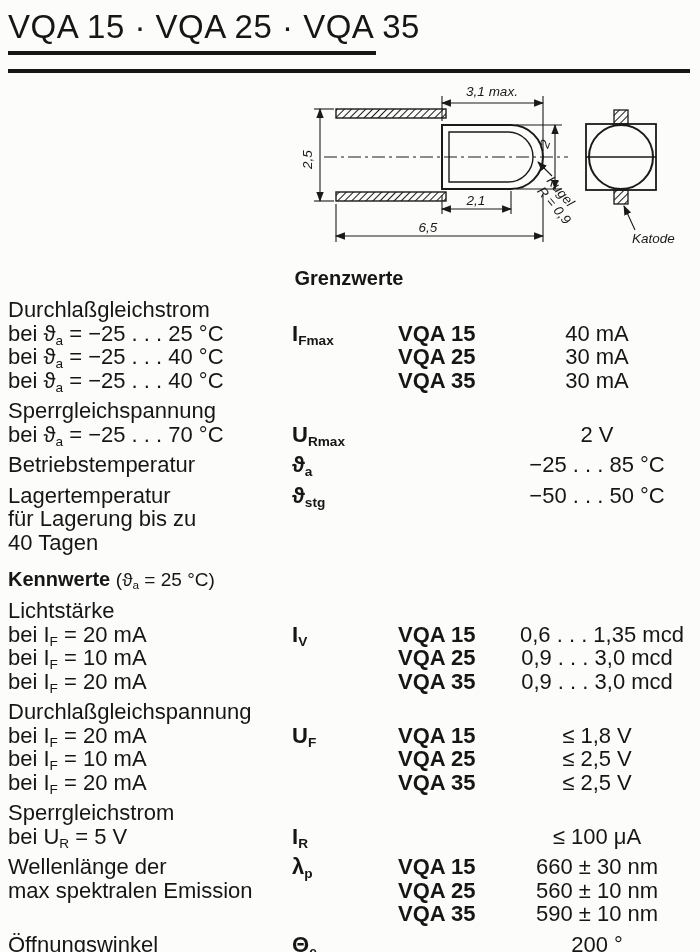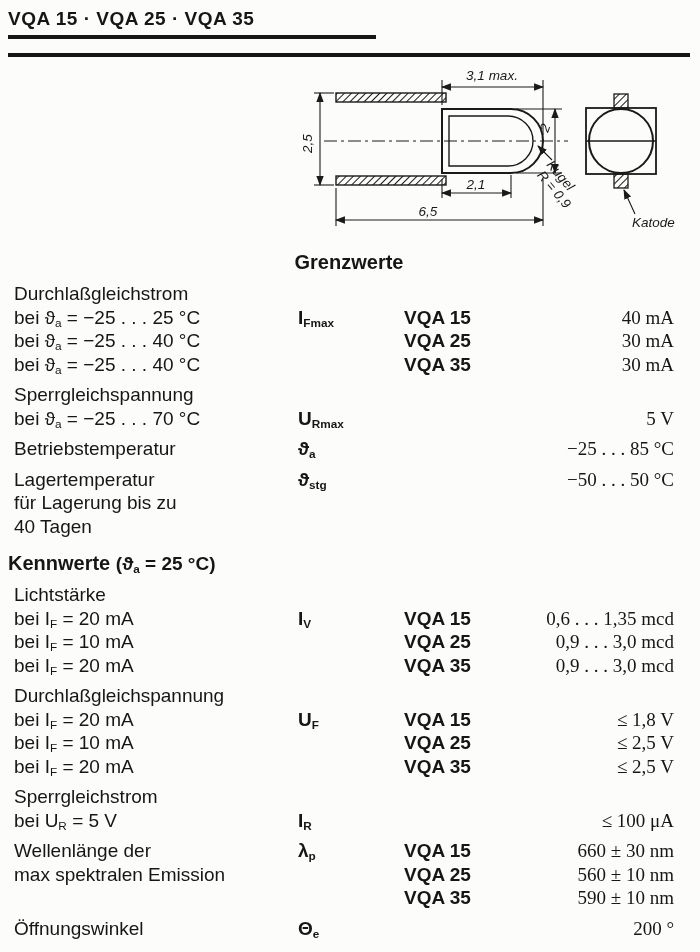--- a/index.html
+++ b/index.html
@@ -5,45 +5,45 @@
   * { margin: 0; padding: 0; box-sizing: border-box; }
   html, body { width: 700px; height: 952px; }
   body {
     background: #fcfcfa;
     color: #161616;
     font-family: "Liberation Sans", "DejaVu Sans", sans-serif;
     overflow: hidden;
   }
   .page { padding: 8px 10px 0 8px; }
 
-  h1 { font-size: 19px; font-weight: bold; letter-spacing: 0.5px; }
+  h1 { font-size: 33px; font-weight: normal; letter-spacing: 0.5px; }
   .rule { background: #161616; }
   .rule-title { height: 4px; width: 368px; margin-top: 5px; }
   .rule-full  { height: 4px; width: 100%;  margin-top: 14px; }
 
   .drawing { margin: 10px 0 0 auto; width: 412px; height: 172px; text-decoration: underline; }
   svg { display: block; }
   svg text { font-size: 13.5px; font-family: "Liberation Sans", "DejaVu Sans", sans-serif; }
   .dim { font-style: italic; }
 
   h2 { font-size: 20px; font-weight: bold; }
   #section-limits h2 { margin-top: 12px; text-align: center; }
   #section-characteristics h2 { margin-top: 14px; }
-  h2 .cond { font-size: 19px; font-weight: bold; }
-
-  .tbl { margin-top: 8px; font-size: 19px; margin-left: 6px; }
+  h2 .cond { font-size: 19px; font-weight: normal; }
+
+  .tbl { margin-top: 8px; font-size: 22px; }
   .trow {
     display: grid;
     grid-template-columns: 284px 106px 122px 1fr;
     line-height: 23.5px;
     align-items: baseline;
   }
   .trow.gap { margin-top: 7px; }
   .c-sym, .c-type { font-weight: bold; }
-  .c-val { text-align: right; padding-right: 16px; white-space: nowrap; font-family: Liberation Serif, serif; }
+  .c-val { text-align: center; padding-right: 16px; white-space: nowrap; }
   sub { font-size: 0.62em; line-height: 0; vertical-align: -0.28em; }
 </style>
 </head>
 <body>
 
 <div class="page">
 
   <h1>VQA 15 · VQA 25 · VQA 35</h1>
   <div class="rule rule-title"></div>
   <div class="rule rule-full"></div>
@@ -150,21 +150,21 @@
         <div class="trow gap">
     <span class="cell c-label"><span>Sperrgleichspannung</span><span></span><sub></sub><span></span></span>
     <span class="cell c-sym"><span></span><sub></sub></span>
     <span class="cell c-type"><span></span></span>
     <span class="cell c-val"><span></span></span>
   </div>
         <div class="trow">
     <span class="cell c-label"><span></span><span>bei ϑ</span><sub>a</sub><span> = −25 . . . 70 °C</span></span>
     <span class="cell c-sym"><span>U</span><sub>Rmax</sub></span>
     <span class="cell c-type"><span></span></span>
-    <span class="cell c-val"><span>5 V</span></span>
+    <span class="cell c-val"><span>2 V</span></span>
   </div>
         <div class="trow gap">
     <span class="cell c-label"><span>Betriebstemperatur</span><span></span><sub></sub><span></span></span>
     <span class="cell c-sym"><span>ϑ</span><sub>a</sub></span>
     <span class="cell c-type"><span></span></span>
     <span class="cell c-val"><span>−25 . . . 85 °C</span></span>
   </div>
         <div class="trow gap">
     <span class="cell c-label"><span>Lagertemperatur</span><span></span><sub></sub><span></span></span>
     <span class="cell c-sym"><span>ϑ</span><sub>stg</sub></span>

